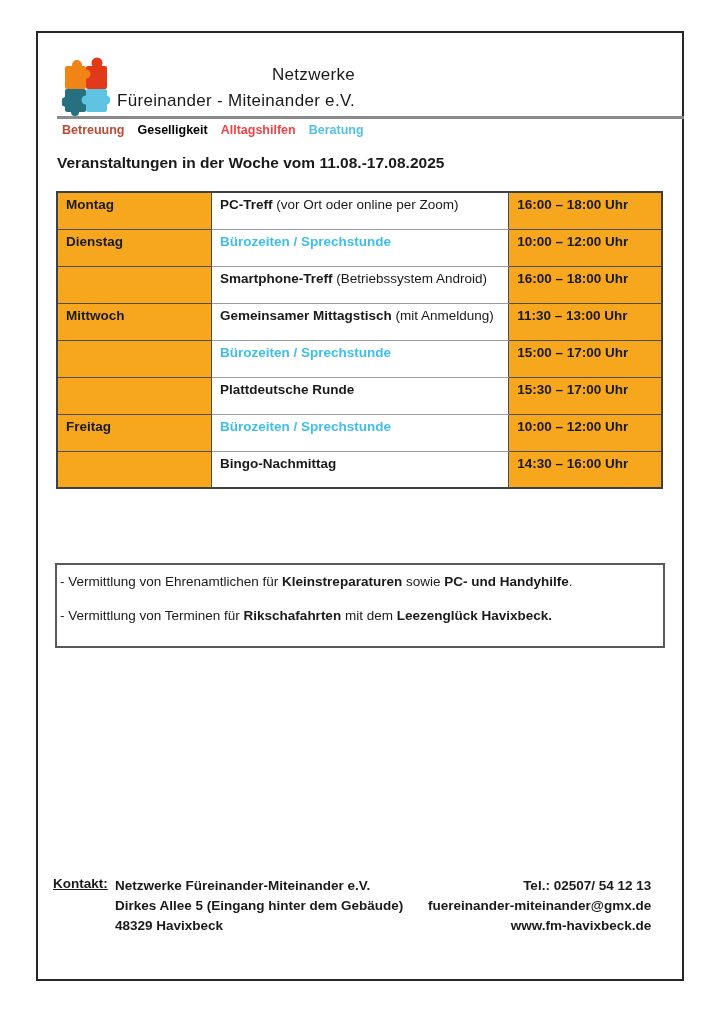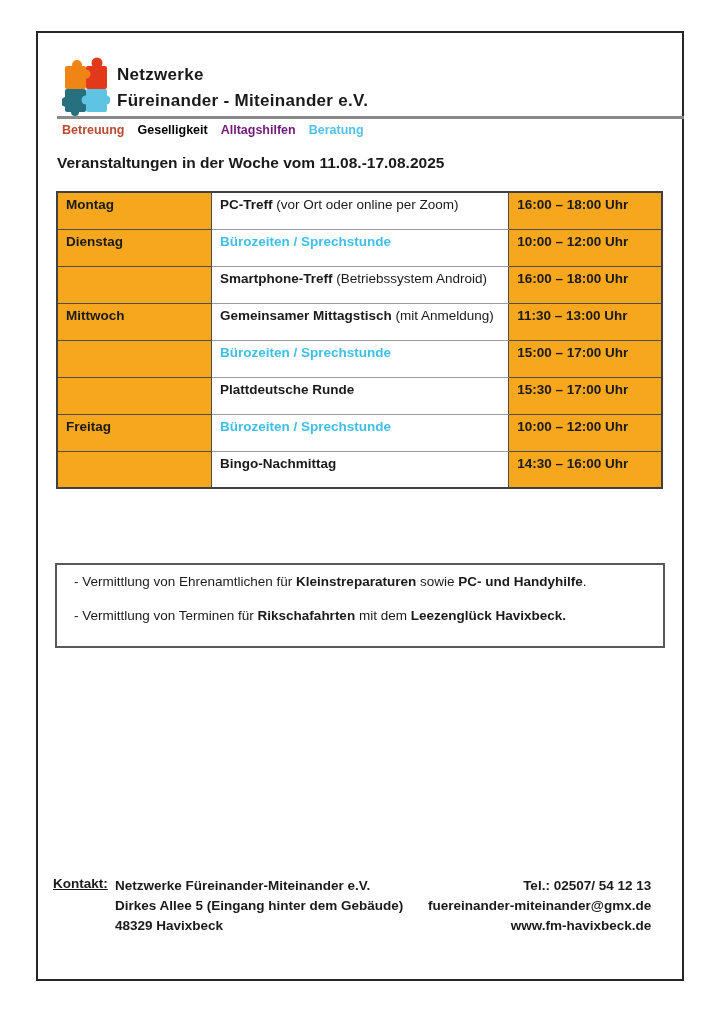--- a/index.html
+++ b/index.html
@@ -5,36 +5,36 @@
   html,body{margin:0;padding:0;}
   body{
     width:721px;height:1020px;position:relative;background:#ffffff;
     font-family:"Liberation Sans",sans-serif;color:#1a1a1a;overflow:hidden;
   }
   .abs{position:absolute;}
   
   .frame{left:36px;top:31px;width:648px;height:950px;border:2px solid #262626;box-sizing:border-box;}
   
   .logo-svg{left:62px;top:56px;width:48px;height:60px;}
-  .org-name{left:117px;top:62px;font-size:17px;font-weight:bold;line-height:26px;letter-spacing:.3px;white-space:nowrap;}
+  .org-name{left:117px;top:62px;font-size:17px;font-weight:normal;line-height:26px;letter-spacing:.3px;white-space:nowrap;text-align:right;}
   .header-rule{left:57px;top:116px;width:627px;height:3px;background:#8a8a8a;}
   
   .nav{left:62px;top:123px;display:flex;gap:13px;font-size:12.5px;font-weight:600;white-space:nowrap;}
   
   .title{left:57px;top:154px;font-size:15.5px;font-weight:bold;white-space:nowrap;}
   
   .sched{left:56px;top:191px;border-collapse:collapse;table-layout:fixed;width:607px;}
   .sched td{vertical-align:top;padding:4px 6px 0 8px;font-size:13.5px;height:37px;box-sizing:border-box;margin-left:44px;}
   .sched{border:2px solid #404040;}
   td.day{width:146px;background:var(--accent);font-weight:bold;border:1.5px solid #4d4d4d;}
   td.event{width:281px;background:#ffffff;border-left:1.5px solid #4d4d4d;border-right:1.5px solid #4d4d4d;border-top:1.5px solid #9b9b9b;border-bottom:1.5px solid #9b9b9b;}
   td.event b{font-weight:bold;}
   td.time{width:145px;background:var(--accent);font-weight:bold;border:1.5px solid #4d4d4d;white-space:nowrap;}
   
-  .info-box{left:55px;top:563px;width:610px;height:85px;border:2px solid #595959;box-sizing:border-box;padding:9px 17px;font-size:13.5px;}
+  .info-box{left:55px;top:563px;width:610px;height:85px;border:2px solid #595959;box-sizing:border-box;padding:9px 3px;font-size:13.5px;}
   .info-line{margin:0 0 19px 0;white-space:nowrap;}
   .info-line b{font-weight:bold;}
   
   .contact-label{left:53px;top:876px;font-size:13.5px;font-weight:bold;text-decoration:underline;}
   .contact-left{left:115px;top:876px;font-size:13.5px;font-weight:bold;line-height:20px;white-space:nowrap;}
   .contact-right{left:428px;top:876px;font-size:13.5px;font-weight:bold;line-height:20px;white-space:nowrap;text-align:right;}
 </style>
 </head>
 <body>
 
@@ -58,21 +58,21 @@
 <div class="abs org-name">
   <div>Netzwerke</div>
   <div>Füreinander - Miteinander e.V.</div>
 </div>
 
 <div class="abs header-rule"></div>
 
 <div class="abs nav">
     <span style="color: rgb(186, 74, 49);">Betreuung</span>
     <span style="color: #000000; text-align: center;">Geselligkeit</span>
-    <span style="color: #701a75;">Alltagshilfen</span>
+    <span style="color: #ef4444;">Alltagshilfen</span>
     <span style="color: rgb(84, 194, 232);">Beratung</span>
   </div>
 
 <div class="abs title">Veranstaltungen in der Woche vom 11.08.-17.08.2025</div>
 
 <table class="abs sched">
   <tbody>
       <tr>
         <td class="day">Montag</td>
         <td class="event"><b>PC-Treff</b><span> (vor Ort oder online per Zoom)</span></td>

